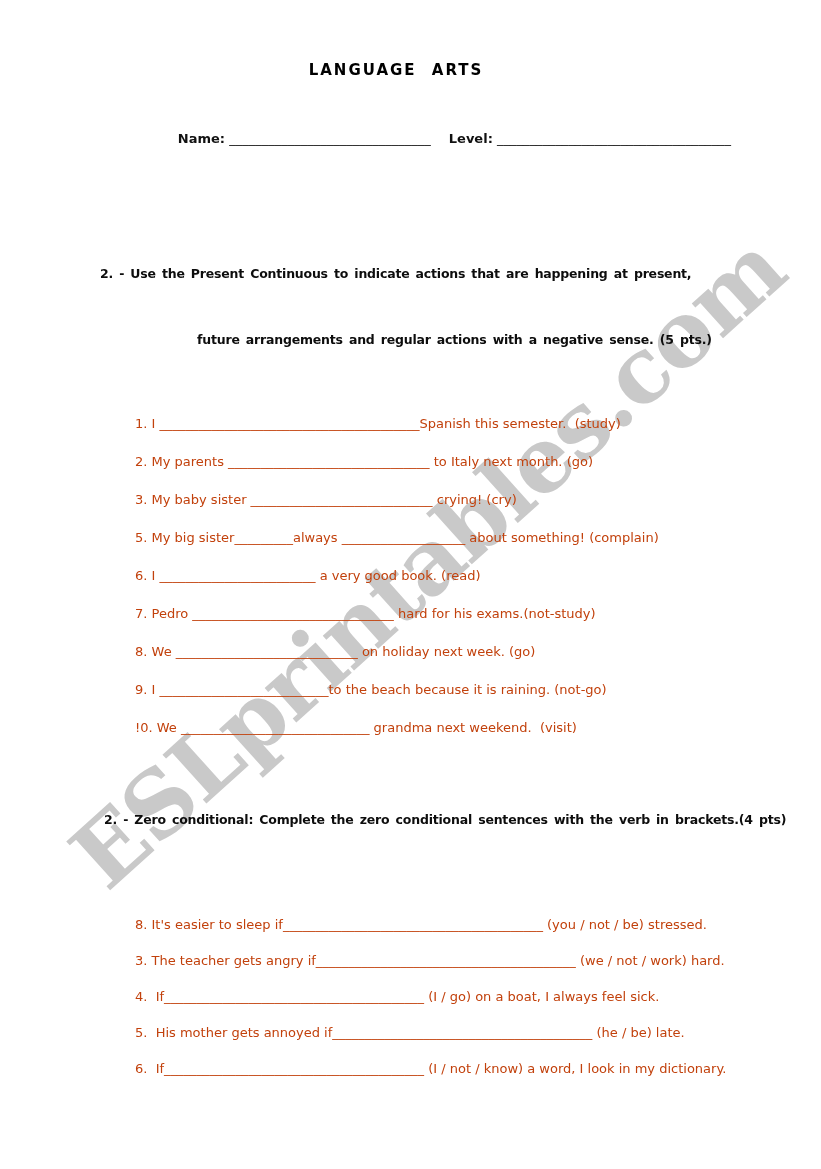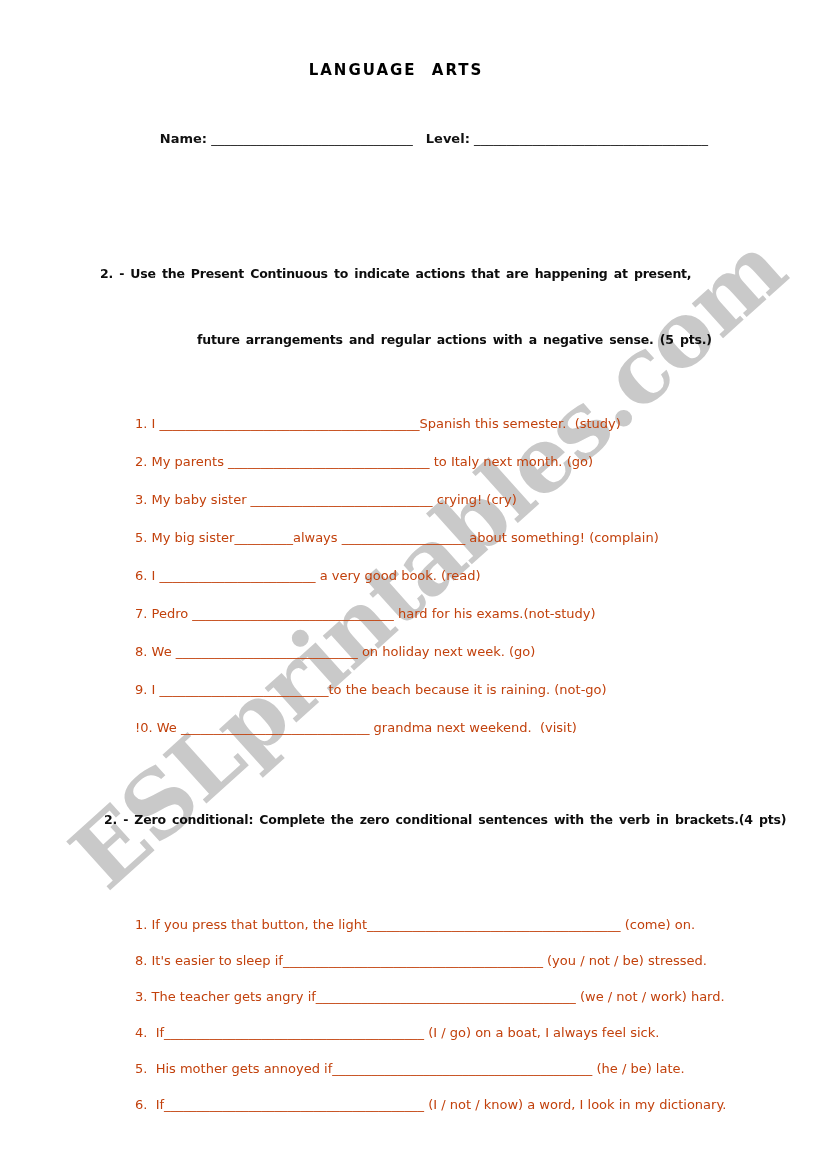--- a/index.html
+++ b/index.html
@@ -38,21 +38,21 @@
     font-weight:bold;
     letter-spacing:2px;
     word-spacing:8px;
     color:#000000;
   }
   .name-row{
     margin:37px 0 0 135px;
     font-size:13px;
     white-space:pre;
   }
-  .nl-group{display:inline-block;width:266px;}
+  .nl-group{display:inline-block;width:289px;text-align:center;}
   .lbl{font-weight:bold;color:#111;}
   .blank-text{color:#111;}
   .heading{
     font-size:12.5px;
     font-weight:bold;
     letter-spacing:-0.2px;
     word-spacing:2px;
     color:#0d0d0d;
     line-height:22px;
     white-space:pre;
@@ -104,21 +104,20 @@
       <div class="line">9. I __________________________to the beach because it is raining. (not-go)</div>
       <div class="line">!0. We _____________________________ grandma next weekend.  (visit)</div>
     </div>
 
     <div class="heading h-ex2">
       <div class="h-line1">2. - Zero conditional: Complete the zero conditional sentences with the verb in brackets.(4 pts)</div>
       
     </div>
 
     <div class="items items-ex2">
-      <div class="line">1. If you press that button, the light_______________________________________ (come) on.</div>
       <div class="line">8. It's easier to sleep if________________________________________ (you / not / be) stressed.</div>
       <div class="line">3. The teacher gets angry if________________________________________ (we / not / work) hard.</div>
       <div class="line">4.  If________________________________________ (I / go) on a boat, I always feel sick.</div>
       <div class="line">5.  His mother gets annoyed if________________________________________ (he / be) late.</div>
       <div class="line">6.  If________________________________________ (I / not / know) a word, I look in my dictionary.</div>
 
     </div>
 
   </div>
 </div>

